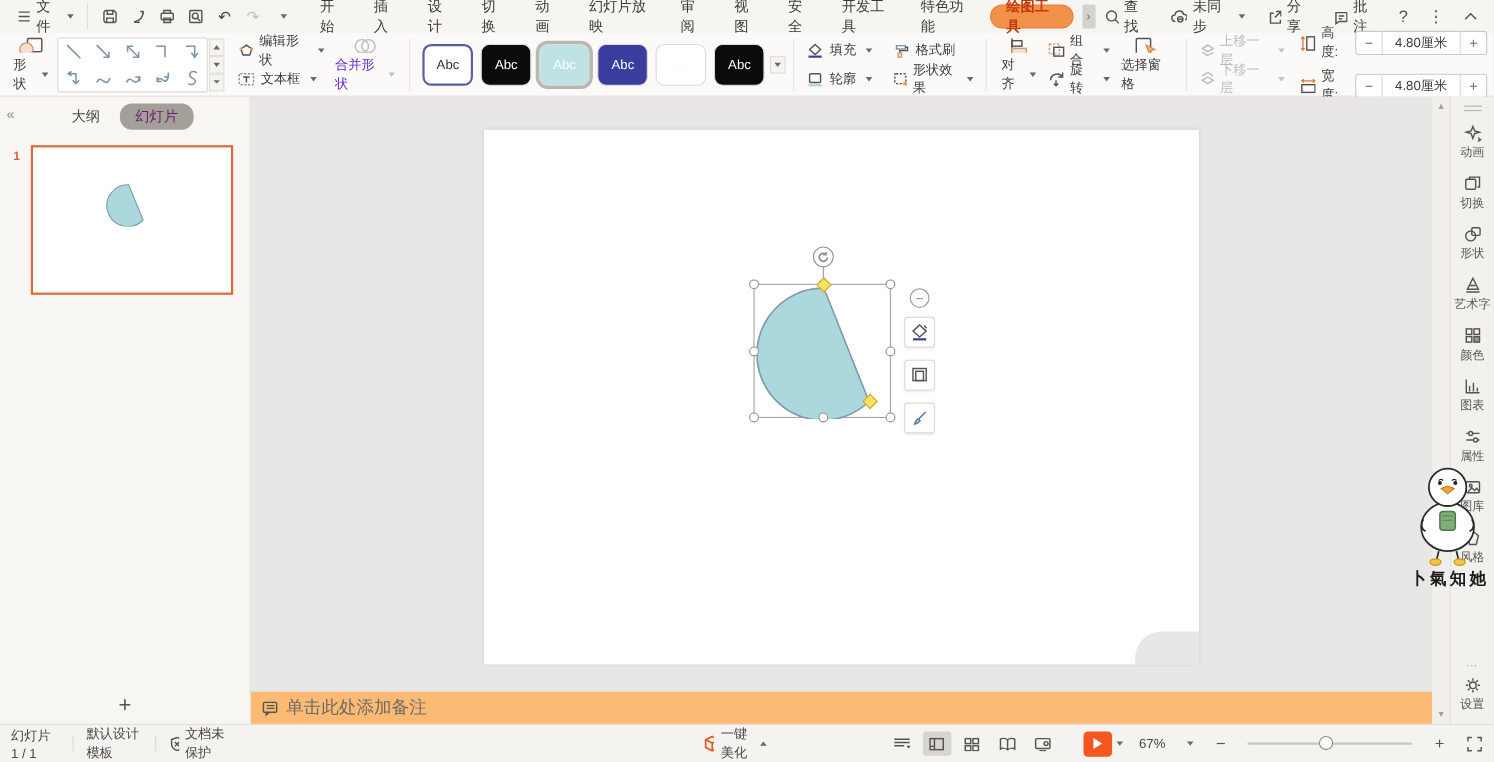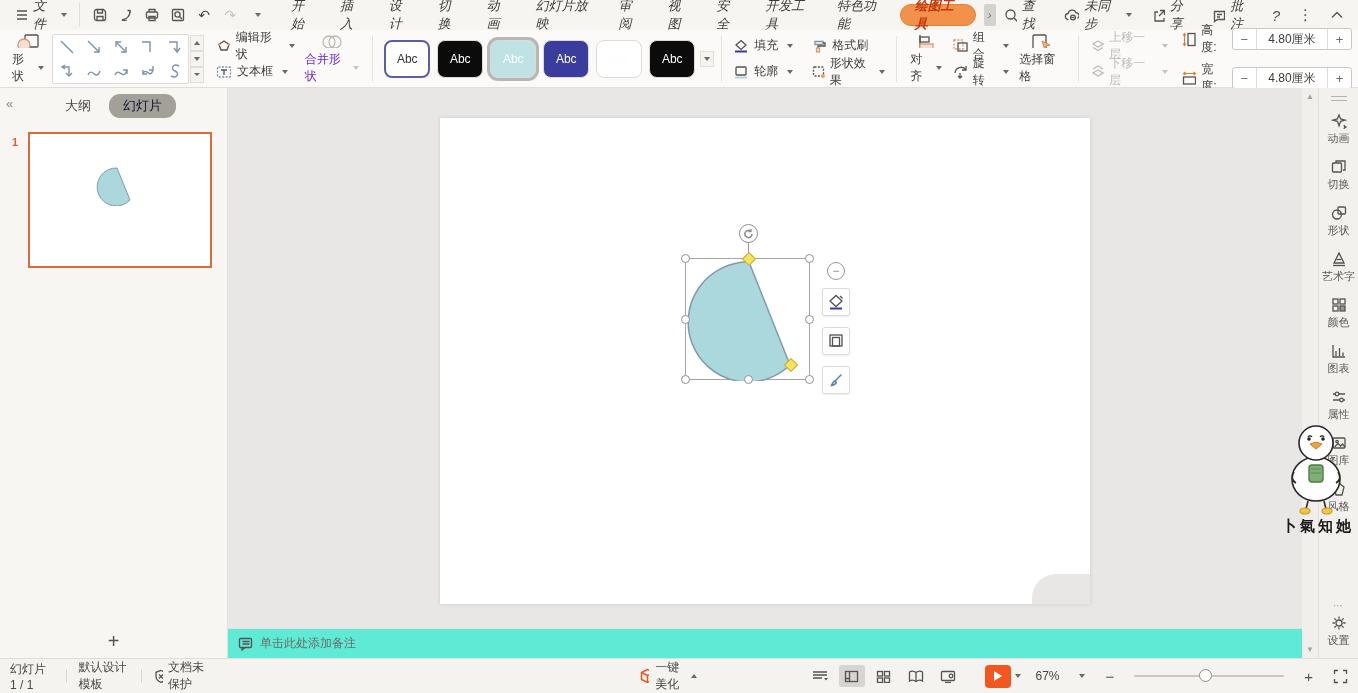--- a/index.html
+++ b/index.html
@@ -10,21 +10,21 @@
   .ico { stroke:#55534f; fill:none; stroke-width:1.3; }
   .ico-dis { stroke:#bdbbb6; }
   .caret { display:inline-block; width:0; height:0; border-left:3.5px solid transparent;
     border-right:3.5px solid transparent; border-top:4px solid #6b6965; margin-left:4px; }
   .caret.dis { border-top-color:#c5c3bf; }
   .caret-up { display:inline-block; width:0; height:0; border-left:3.5px solid transparent;
     border-right:3.5px solid transparent; border-bottom:4px solid #6b6965; }
 
   
   .titlebar { height:30px; background:#f6f5f2; display:flex; align-items:center;
-    font-size:13px; padding:0 8px;font-style:italic; }
+    font-size:13px; padding:0 8px; }
   .tb-left { display:flex; align-items:center; }
   .menu-btn { display:flex; align-items:center; gap:6px; padding:0 8px; height:30px; cursor:default; }
   .qa-icons { display:flex; align-items:center; gap:2px; border-left:1px solid #e0ded9;
     padding-left:8px; margin-left:4px; }
   .qa-btn { width:24px; height:24px; display:flex; align-items:center; justify-content:center; border-radius:3px; }
   .qa-txt { font-size:14px; color:#4a4846; }
   .qa-txt.dis { color:#c5c3bf; }
   .menu-tabs { display:flex; align-items:center; margin-left:10px; }
   .menu-tab { padding:0 13px; height:30px; display:flex; align-items:center; }
   .pill-tab { background:#f2914a; color:#c23a0c; font-weight:bold; border-radius:11px;
@@ -65,21 +65,21 @@
   .stepper .sval { flex:1; text-align:center; font-size:12px; border-left:1px solid #dddbd7;
     border-right:1px solid #dddbd7; height:100%; display:flex; align-items:center; justify-content:center; }
 
   
   .main { height:570px; display:flex; }
   .left-panel { width:228px; background:#f7f6f3; border-right:1px solid #e3e1dd;
     display:flex; flex-direction:column; position:relative; }
   .lp-tabs { height:36px; display:flex; align-items:center; justify-content:center; gap:4px; font-size:13px; }
   .lp-collapse { position:absolute; left:6px; top:8px; color:#8f8d89; font-size:13px; }
   .lp-tab { padding:3px 14px; border-radius:11px; color:#4a4846; }
-  .lp-tab.sel { background:#a39f99; color:#0f172a; }
+  .lp-tab.sel { background:#a39f99; color:#701a75; }
   .thumb-wrap { position:relative; margin-top:8px; }
   .thumb-num { position:absolute; left:12px; top:4px; color:#d8632f; font-size:11px; font-weight:bold; }
   .thumb { margin-left:28px; width:184px; height:136px; background:#fff;
     border:2px solid #dd6a38; position:relative; }
   .lp-add { margin-top:auto; height:34px; display:flex; align-items:center; justify-content:center;
     font-size:20px; color:#55534f; }
 
   .center-col { width:1074px; display:flex; flex-direction:column; }
   .canvas { height:540px; position:relative; background:#e8e7e5; }
   .slide { position:absolute; left:212px; top:30px; width:650px; height:486px; background:#fff;
@@ -95,22 +95,22 @@
   .rot-line { position:absolute; left:62px; top:-17px; width:1px; height:17px; background:#9a9a9a; }
   .rot-handle { position:absolute; left:53px; top:-35px; width:19px; height:19px; border-radius:50%;
     background:#fff; border:1.5px solid #8f8f8f; display:flex; align-items:center; justify-content:center; }
   .float-min { position:absolute; left:599px; top:174px; width:18px; height:18px; border-radius:50%;
     border:1.4px solid #9a9895; background:#fdfdfc; display:flex; align-items:center; justify-content:center;
     color:#8f8d89; font-size:12px; }
   .float-btn { position:absolute; left:594px; width:28px; height:28px; background:#fff;
     border:1px solid #dddbd7; border-radius:3px; box-shadow:0 1px 2px rgba(0,0,0,.08);
     display:flex; align-items:center; justify-content:center; }
 
-  .notes-bar { height:30px; background:#5eead4; border-top:1px solid #e3e1dd;
-    display:flex; align-items:center; gap:7px; padding:0 10px; color:#6d6b67; font-size:12px; }
+  .notes-bar { height:30px; background:#fdba74; border-top:1px solid #e3e1dd;
+    display:flex; align-items:center; gap:7px; padding:0 10px; color:#6d6b67; font-size:16px; }
 
   .scroll-col { width:16px; background:#f0efec; display:flex; flex-direction:column;
     align-items:center; justify-content:space-between; padding:4px 0; }
   .scroll-col .arr { color:#a3a19d; font-size:8px; }
 
   .sidebar { width:40px; background:#f2f1ee; border-left:1px solid #e3e1dd;
     display:flex; flex-direction:column; align-items:center; padding-top:8px; font-size:11px; color:#5b5955; }
   .sb-handle { width:16px; height:5px; border-top:1px solid #b5b3af; border-bottom:1px solid #b5b3af; margin-bottom:12px; }
   .sb-item { display:flex; flex-direction:column; align-items:center; gap:2px; margin-bottom:13px; }
   .sb-more { color:#a3a19d; font-size:10px; margin:2px 0 4px; letter-spacing:1px; }

